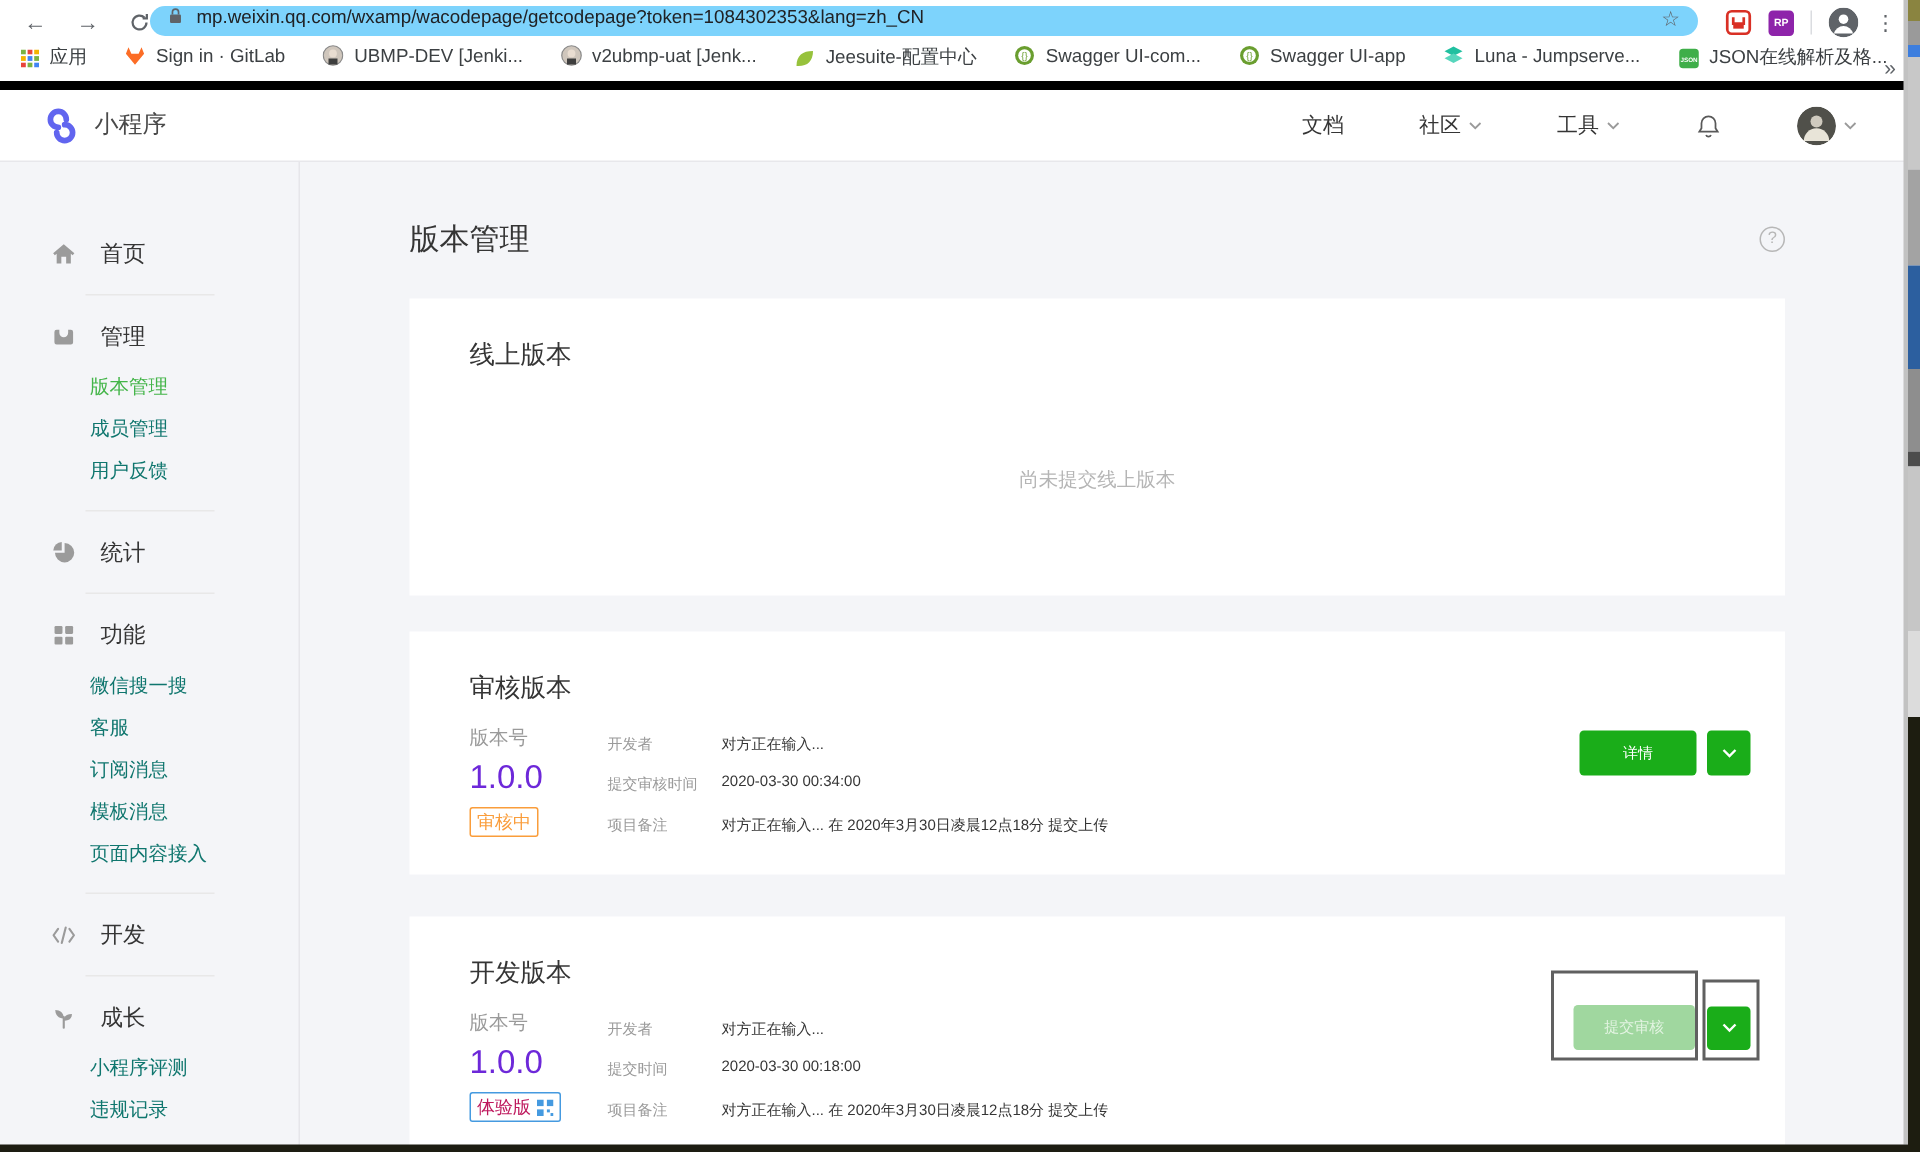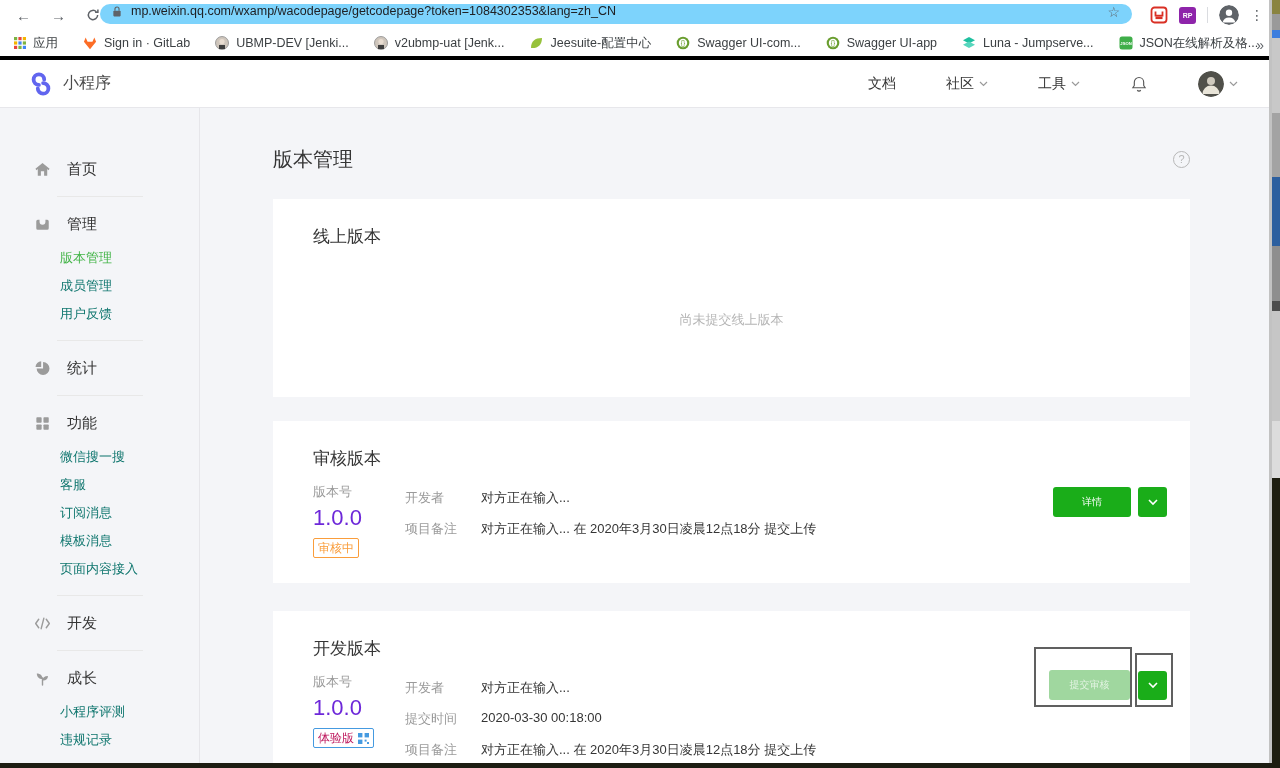--- a/index.html
+++ b/index.html
@@ -15,21 +15,21 @@
 .omnibox .lock{width:10px;height:13px;margin-right:9px;color:#5f6368;flex:none}
 .omnibox .url{flex:1;font-size:12.5px;color:#202124;white-space:nowrap;overflow:hidden}
 .omnibox .star{font-size:14px;color:#5f6368;cursor:pointer;flex:none}
 .ext-area{position:absolute;right:16px;top:0;height:30px;display:flex;align-items:center;gap:11px}
 .ext-red{width:18px;height:18px;cursor:pointer}
 .ext-rp{width:17px;height:17px;background:#8e24aa;border-radius:3px;color:#fff;font-size:7px;font-weight:bold;display:flex;align-items:center;justify-content:center;cursor:pointer}
 .vsep{width:1px;height:16px;background:#dadce0}
 .avatar-b{width:20px;height:20px;border-radius:50%;overflow:hidden;cursor:pointer}
 .kebab{color:#5f6368;font-size:14px;cursor:pointer;line-height:1}
 
-.bm-row{position:absolute;top:30px;left:0;width:1280px;height:30px;background:#fff;border-bottom:4px solid #000000;display:flex;align-items:center;gap:25px;padding-left:14px;font-size:12.5px;color:#3c4043}
+.bm-row{position:absolute;top:30px;left:0;width:1280px;height:30px;background:#fff;border-bottom:6px solid #000000;display:flex;align-items:flex-start;gap:25px;padding-left:14px;font-size:12.5px;color:#3c4043}
 .bm{display:flex;align-items:center;gap:7px;cursor:pointer;white-space:nowrap}
 .bm svg,.bm .bm-ic{flex:none}
 .bm-overflow{position:absolute;right:16px;top:0;height:30px;display:flex;align-items:center;color:#5f6368;font-size:14px;cursor:pointer}
 
 
 .app-header{position:absolute;top:60px;left:0;width:1280px;height:48px;background:#fff;border-bottom:1px solid #e7e7eb;display:flex;align-items:center;padding:0 42px 0 28px}
 .brand{display:flex;align-items:center;gap:9px}
 .brand-name{font-size:16px;color:#4a4a4a}
 .hdr-nav{margin-left:auto;display:flex;align-items:center;gap:50px;font-size:14px;color:#353535}
 .hdr-item{display:flex;align-items:center;gap:5px;cursor:pointer}
@@ -60,21 +60,21 @@
 
 .ver-col{position:absolute;left:40px;top:62px}
 .lbl{font-size:13px;color:#9a9a9a}
 .ver-num{font-size:22px;color:#6d28d9;margin-top:4px}
 .badge{display:inline-flex;align-items:center;gap:4px;margin-top:7px;font-size:12px;height:20px;padding:0 4px;border-radius:2px;border:1px solid;background:#fff}
 .badge.orange{color:#fa9d3b;border-color:#fa9d3b}
 .badge.blue{color:#be185d;border-color:#459ae0}
 .badge .qr{width:11px;height:11px;color:#459ae0}
 
 .info-col{position:absolute;left:132px;top:68px}
-.irow{display:flex;margin-bottom:13px;font-size:13px}
+.irow{display:flex;margin-bottom:13px;font-size:10px}
 .irow .ilbl{width:76px;flex:none;color:#9a9a9a}
 .irow .ival{color:#353535;white-space:nowrap}
 
 .btn{border:none;border-radius:3px;font-size:10px;cursor:pointer;font-family:inherit}
 .btn-detail{position:absolute;left:780px;top:66px;width:78px;height:30px;background:#1aad19;color:#fff}
 .caret-btn{position:absolute;display:flex;align-items:center;justify-content:center;background:#1aad19;border-radius:3px;cursor:pointer}
 .caret-review{left:865px;top:66px;width:29px;height:30px}
 .btn-submit{position:absolute;left:776px;top:59px;width:81px;height:30px;background:#a0d79f;color:#e3f4e2}
 .caret-dev{left:865px;top:60px;width:29px;height:29px}
 .hl-box{position:absolute;border:2px solid #606060;pointer-events:none}
@@ -358,20 +358,24 @@
         <div class="lbl">版本号</div>
         <div class="ver-num">1.0.0</div>
         <span class="badge orange">
             <span>审核中</span>
           </span>
       </div>
       <div class="info-col">
         <div class="irow">
           <span class="ilbl">开发者</span>
           <span class="ival">对方正在输入...</span>
+        </div>
+        <div class="irow">
+          <span class="ilbl">提交审核时间</span>
+          <span class="ival">2020-03-30 00:34:00</span>
         </div>
         <div class="irow">
           <span class="ilbl">项目备注</span>
           <span class="ival">对方正在输入... 在 2020年3月30日凌晨12点18分 提交上传</span>
         </div>
       </div>
       <button class="btn btn-detail">详情</button>
       <span class="caret-btn caret-review">
         <svg width="10" height="7" viewBox="0 0 10 7" fill="none" stroke="#fff" stroke-width="1.6">
             <path d="M1 1 L5 5 L9 1"></path>

